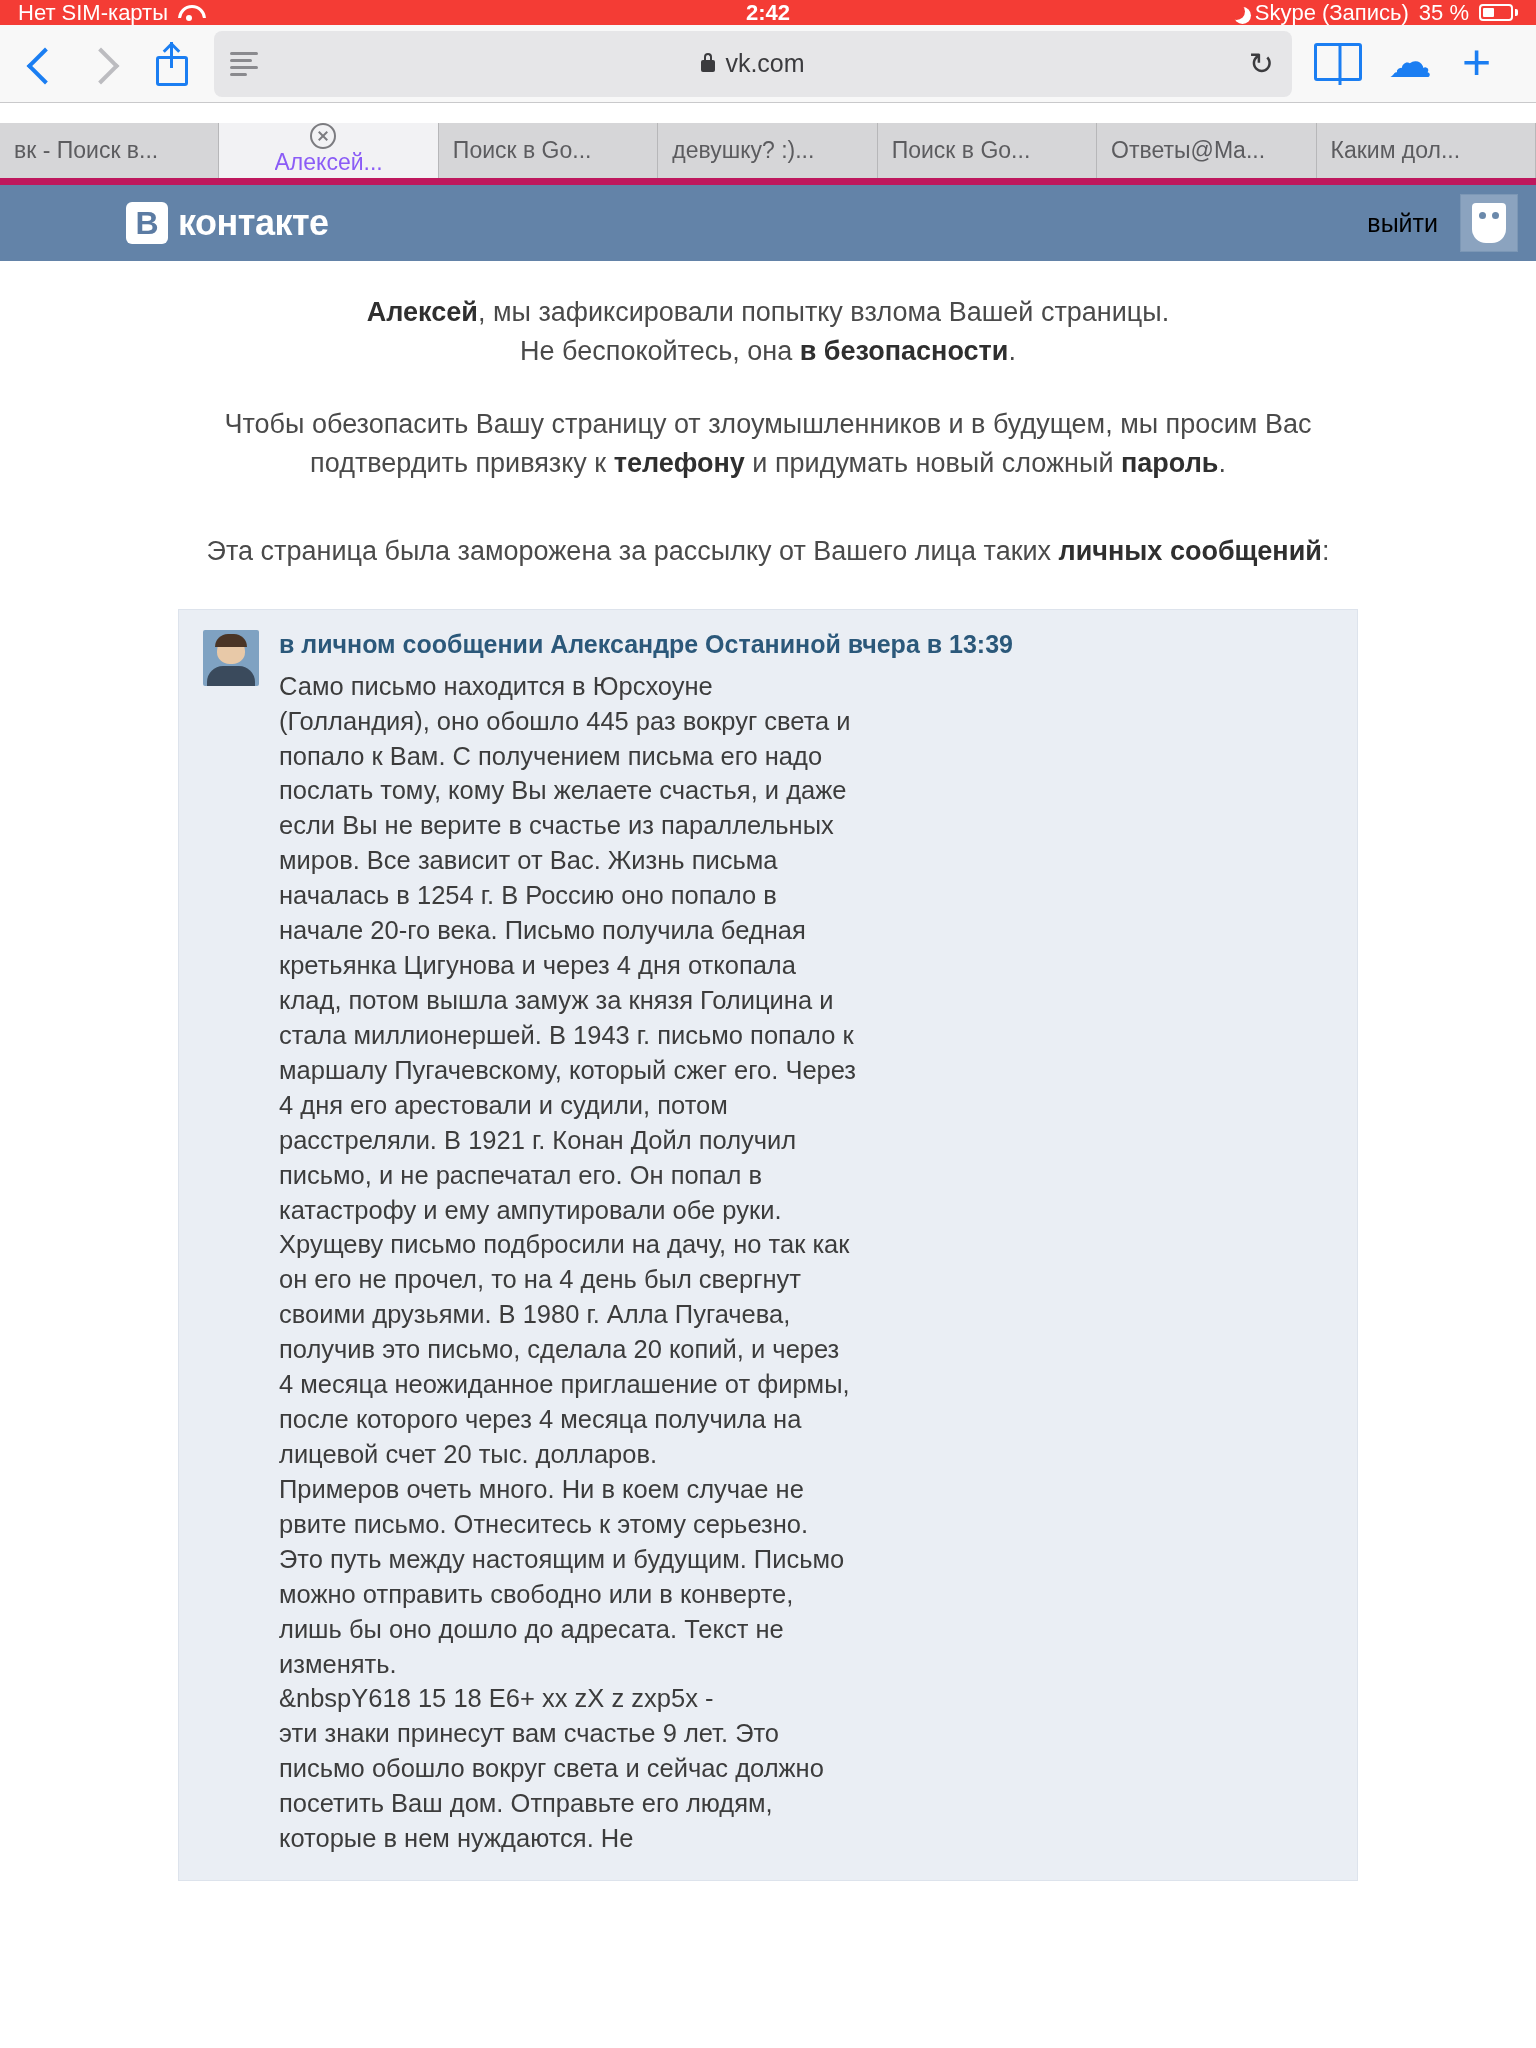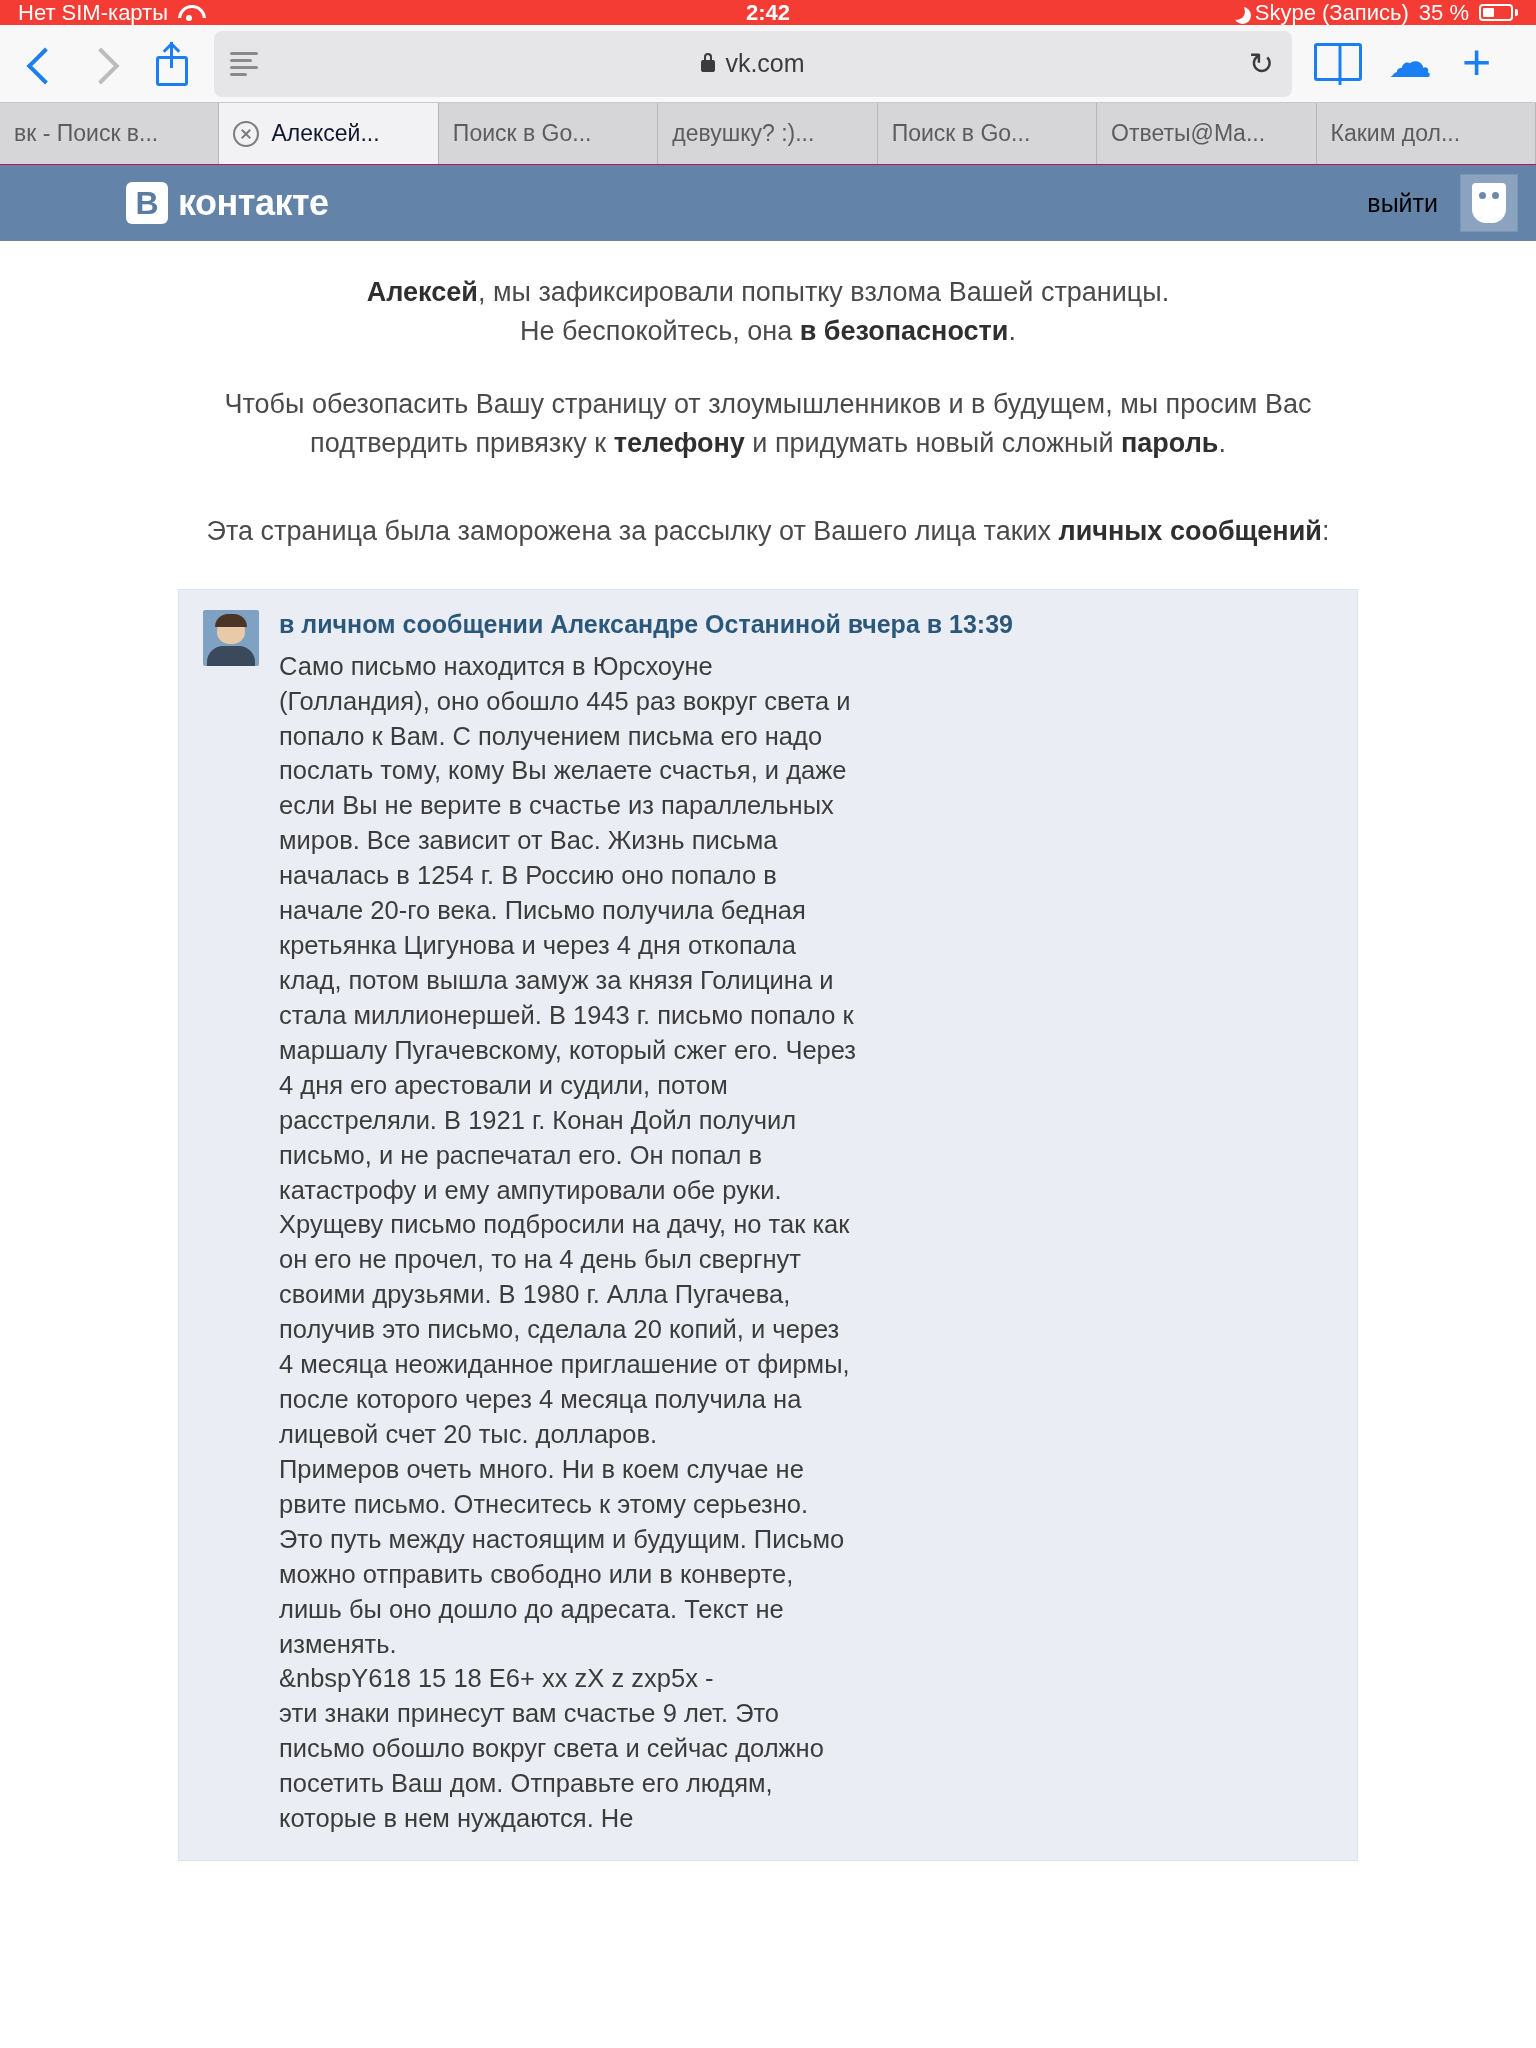--- a/index.html
+++ b/index.html
@@ -247,40 +247,42 @@
     line-height: 38px;
     font-weight: 300;
   }
 
   
   .tabbar {
     height: 62px;
     background: #d6d6d8;
     display: flex;
     align-items: stretch;
-    border-bottom: 1px solid #be185d;
-    box-sizing: border-box;
+    border-bottom: 7px solid #be185d;
+    box-sizing: border-box;
+    margin-top: 20px;
   }
   .tab {
     flex: 1 1 0;
     min-width: 0;
     border-right: 1px solid #b7b7b9;
     display: flex;
     align-items: center;
     padding: 0 14px;
     font-size: 23px;
     color: #5c5c5f;
     background: #d6d6d8;
     box-sizing: border-box;
     overflow: hidden;
     white-space: nowrap;
   }
   .tab.active {
     background: #f2f2f4;
-    color: #0f172a;
+    color: #8b5cf6;
+    flex-direction: column;
   }
   .tab .label {
     overflow: hidden;
     text-overflow: ellipsis;
     white-space: nowrap;
   }
   .tab .close {
     flex: 0 0 auto;
     width: 26px; height: 26px;
     border: 2px solid #7c7c80;

